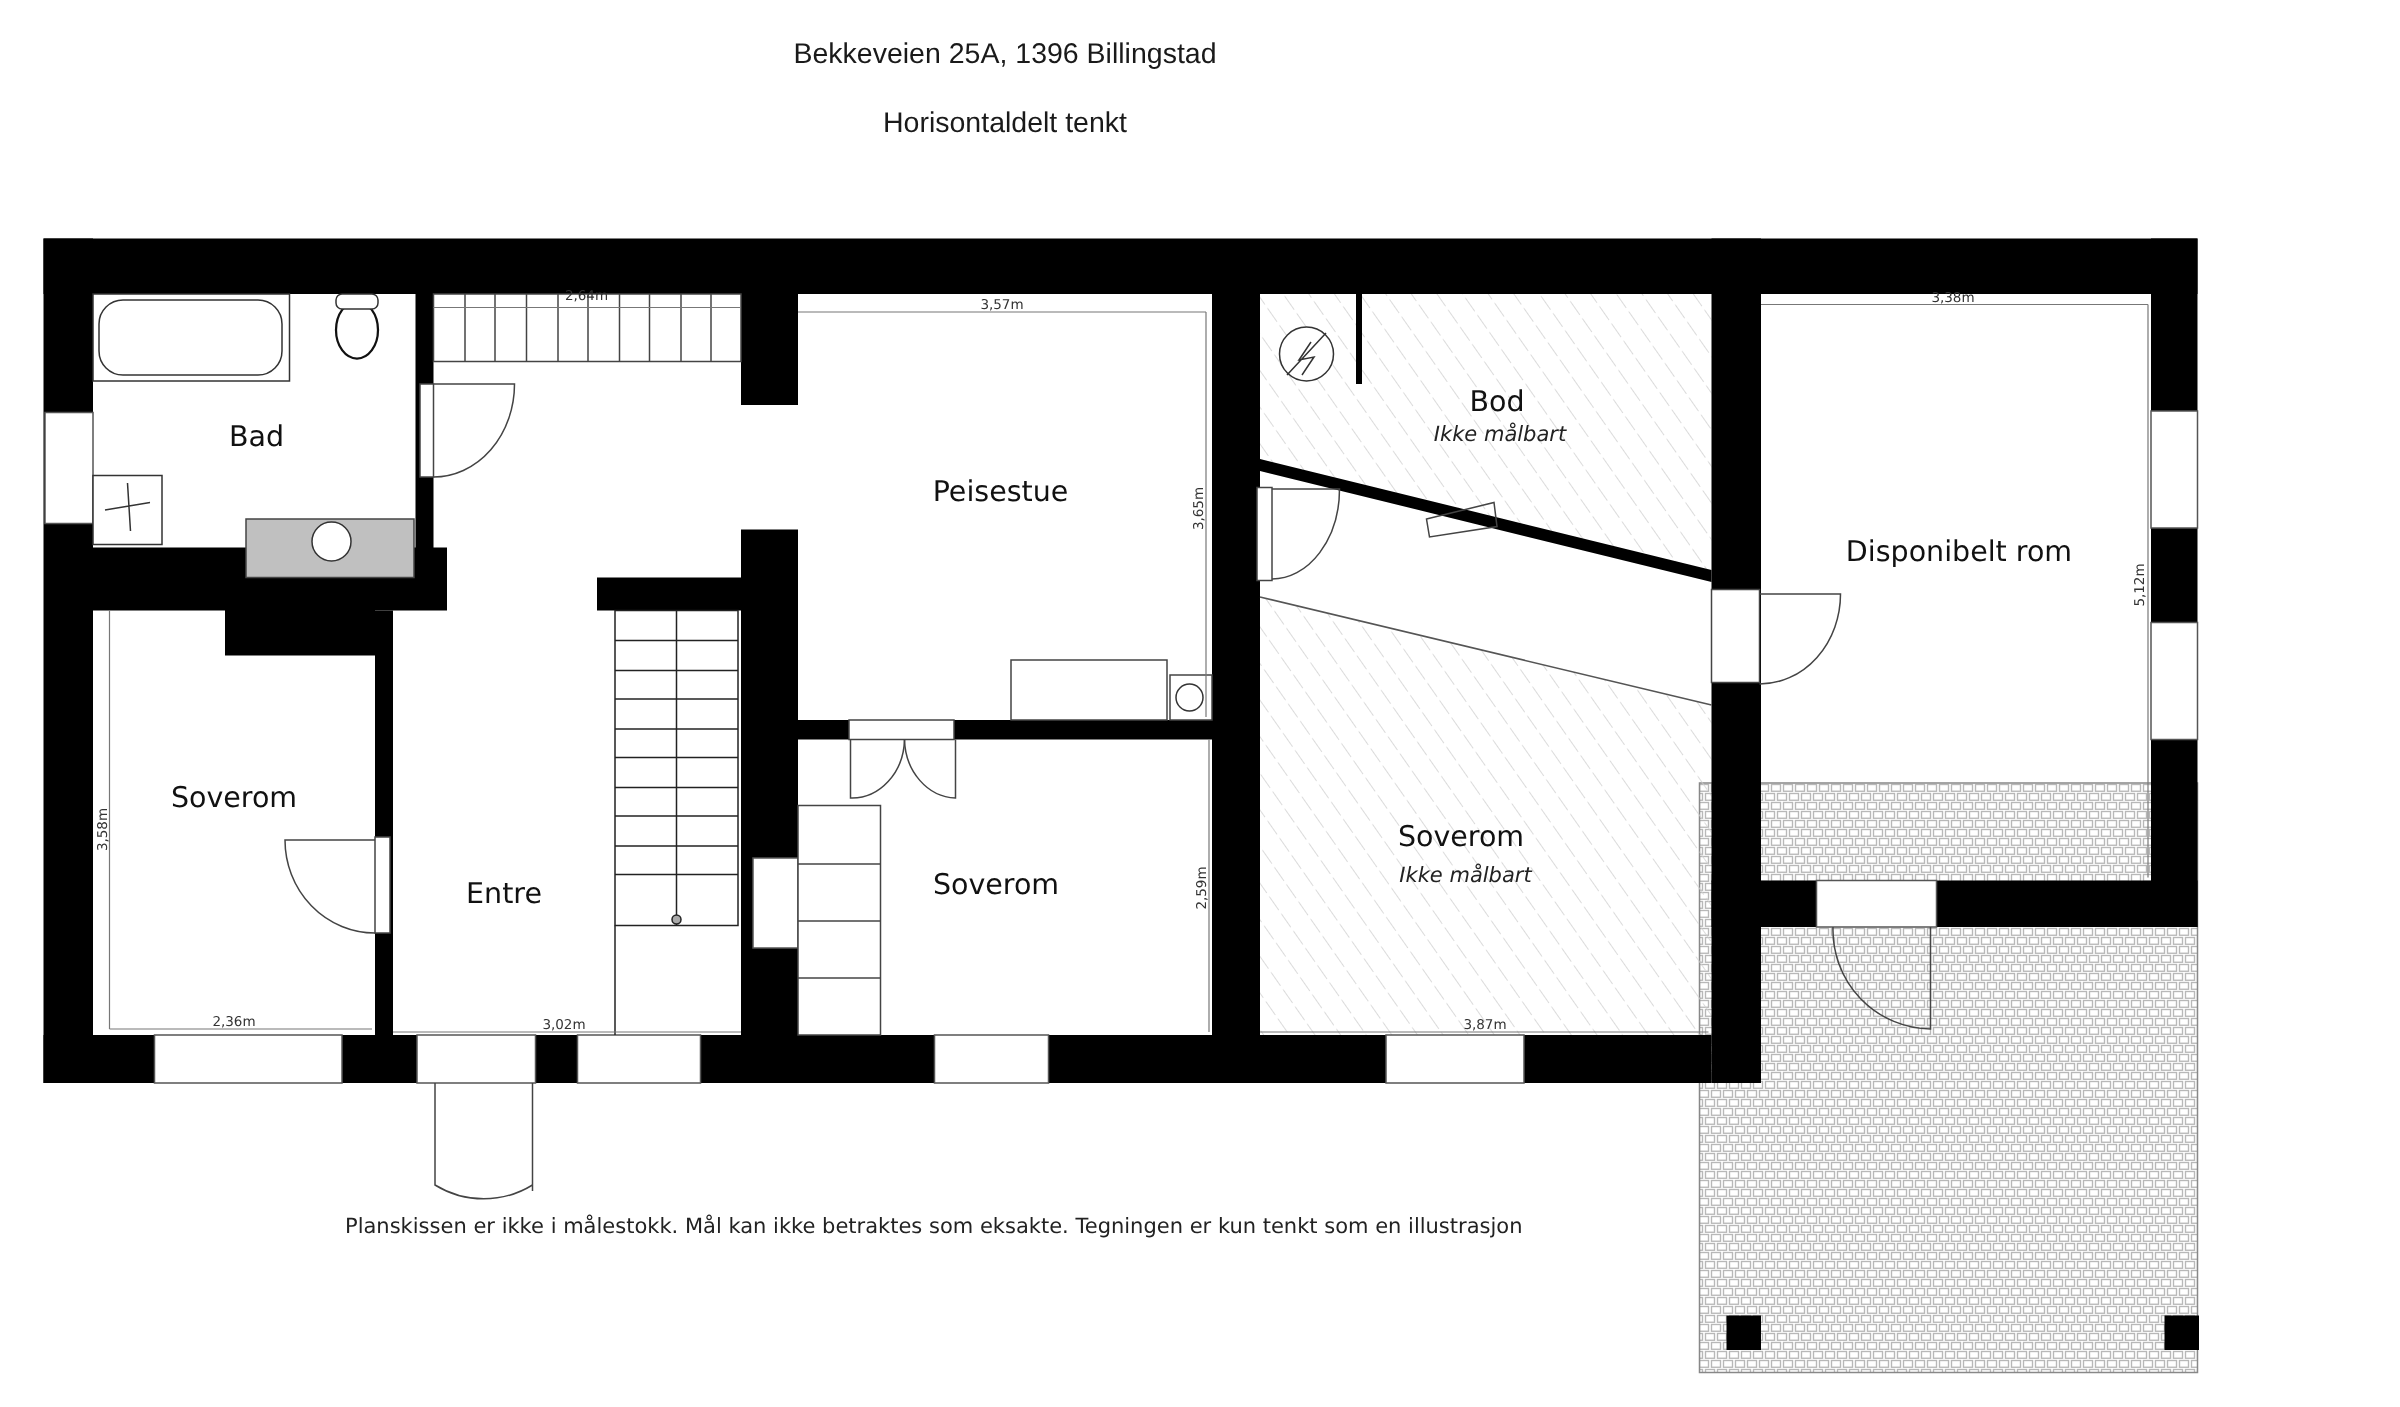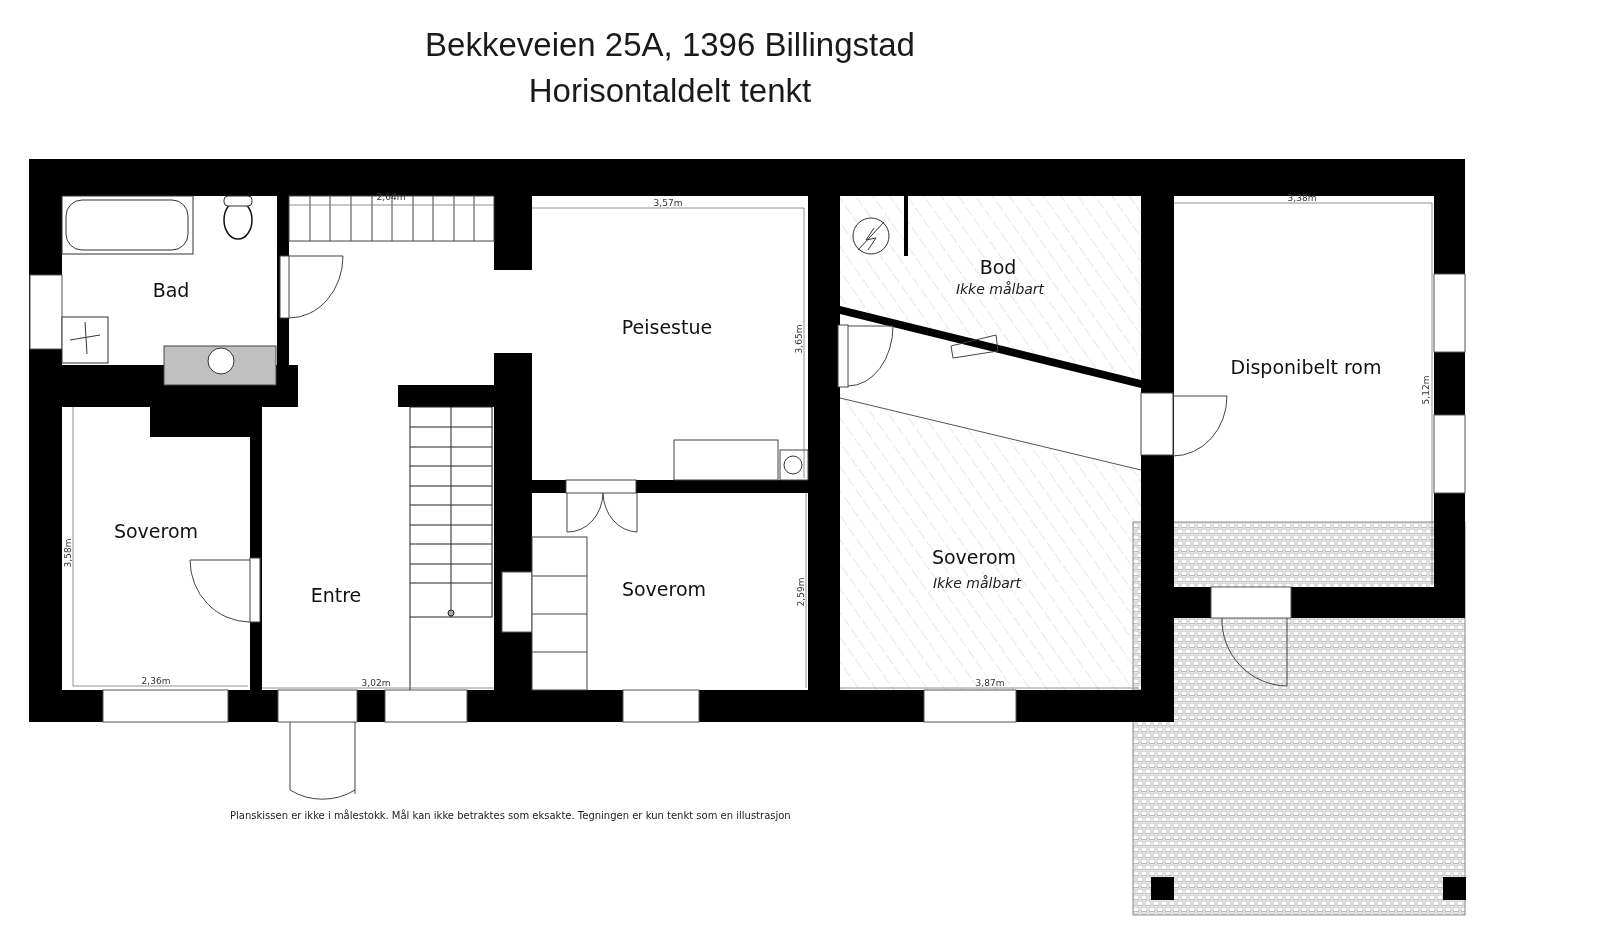--- a/index.html
+++ b/index.html
@@ -1,24 +1,24 @@
 <!DOCTYPE html>
 <html><head>
 <meta charset="utf-8">
 <style>
   html, body { margin:0; padding:0; background:#ffffff; }
   body { width:1600px; height:938px; position:relative; overflow:hidden; font-family:"DejaVu Sans", sans-serif; }
-  .title { position:absolute; left:0; width:1340px; text-align:center; font-family:"Liberation Sans", sans-serif; color:#1a1a1a; font-size:33px; }
+  .title { position:absolute; left:0; width:1340px; text-align:center; font-family:"Liberation Sans", sans-serif; color:#1a1a1a; font-size:19px; }
   #t1 { top:26px; }
   #t2 { top:72px; }
   svg { position:absolute; left:0; top:0; }
   .room-label { font-family:"DejaVu Sans", sans-serif; font-size:19px; fill:#111; text-anchor:middle; }
   .room-sub { font-family:"DejaVu Sans", sans-serif; font-size:14px; font-style:italic; fill:#222; text-anchor:middle; }
   .dim { font-family:"DejaVu Sans", sans-serif; font-size:9px; fill:#333; text-anchor:middle; }
-  .disclaimer { position:absolute; left:230px; top:810px; width:840px; font-family:"DejaVu Sans", sans-serif; font-size:10px; color:#222; }
+  .disclaimer { position:absolute; left:230px; top:810px; width:840px; font-family:"DejaVu Sans", sans-serif; font-size:14px; color:#222; }
 </style>
 </head>
 <body>
 
 <div class="title" id="t1">Bekkeveien 25A, 1396 Billingstad</div>
 <div class="title" id="t2">Horisontaldelt tenkt</div>
 
 <svg width="1600" height="938" viewBox="0 0 1600 938">
   <defs>
     <pattern id="hatch" width="14" height="14" patternUnits="userSpaceOnUse" patternTransform="rotate(-35)">

